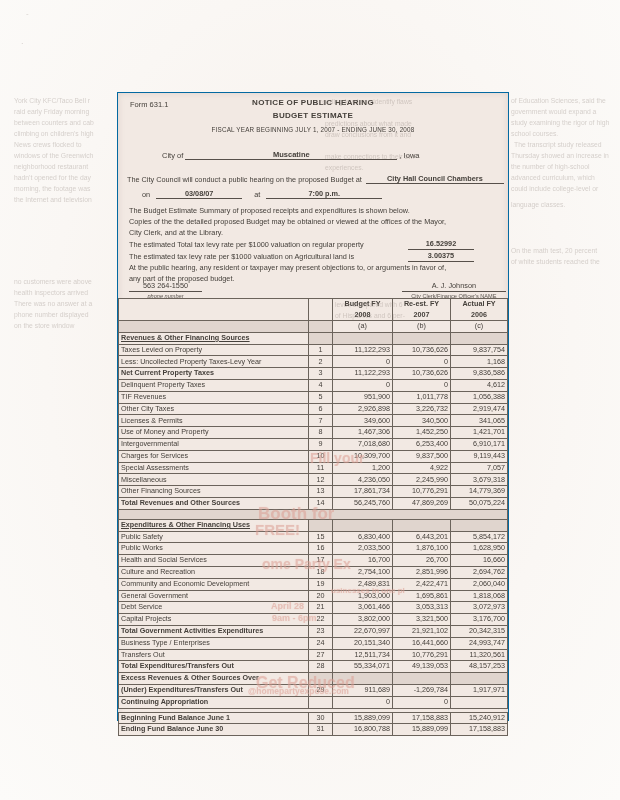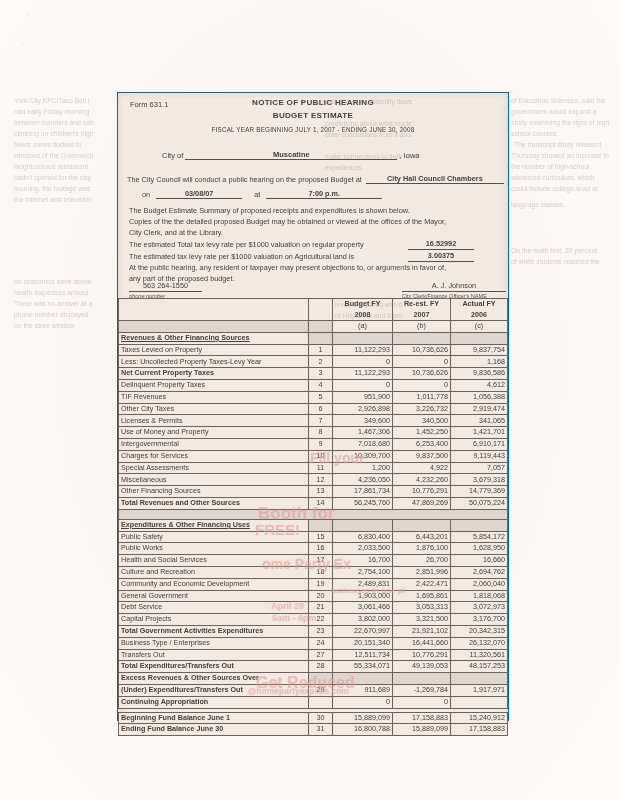--- a/index.html
+++ b/index.html
@@ -23,21 +23,21 @@
   .city-line{position:absolute;left:44px;right:6px;top:57px;font-size:7.5px;white-space:nowrap;}
   .city-name{font-weight:bold;}
   .hearing-line{position:absolute;left:9px;right:4px;top:81px;font-size:7.3px;display:flex;align-items:flex-end;white-space:nowrap;}
   .hearing-line .txt{flex:0 0 auto;margin-right:4px;}
   .on-line{position:absolute;left:24px;top:96px;font-size:7.3px;white-space:nowrap;}
   .summary{position:absolute;left:11px;right:8px;top:112px;font-size:7.3px;line-height:11px;}
   .levy-row{display:flex;align-items:flex-end;line-height:11px;}
   .levy-row .sp{flex:1;}
   .levy-val{width:66px;margin-right:26px;}
   .sign-row{position:absolute;left:11px;right:2px;top:188px;display:flex;justify-content:space-between;align-items:flex-start;}
-  .sig{}
+  .sig{text-align:center;}
   .sig .val{font-size:7.3px;border-bottom:1px solid #57504a;padding:0 14px 1px 14px;}
   .sig .cap{font-size:5.6px;font-style:italic;padding-top:1px;color:#5a544e;}
   .sig.clerk .cap{font-style:normal;}
   
   #budget-table{position:absolute;left:0;top:205px;width:100%;border-collapse:collapse;table-layout:fixed;}
   #budget-table td{border:1px solid #6b635b;font-size:7.2px;height:10.8px;line-height:10.5px;
     padding:0 2px;overflow:hidden;white-space:nowrap;background:#f2e9e3;}
   td.colhead{text-align:center;font-weight:bold;height:21px;line-height:10px;font-size:7px;}
   td.letters{text-align:center;font-size:6.5px;height:9px;line-height:9px;}
   .hatch{background-color:#e0d5ce !important;
@@ -230,21 +230,21 @@
           <td class="c-label">Special Assessments</td>
           <td class="c-num">11</td>
           <td class="c-val">1,200</td>
           <td class="c-val">4,922</td>
           <td class="c-val">7,057</td>
         </tr>
         <tr class="row-data">
           <td class="c-label">Miscellaneous</td>
           <td class="c-num">12</td>
           <td class="c-val">4,236,050</td>
-          <td class="c-val">4,232,260</td>
+          <td class="c-val">2,245,990</td>
           <td class="c-val">3,679,318</td>
         </tr>
         <tr class="row-data">
           <td class="c-label">Other Financing Sources</td>
           <td class="c-num">13</td>
           <td class="c-val">17,861,734</td>
           <td class="c-val">10,776,291</td>
           <td class="c-val">14,779,369</td>
         </tr>
         <tr class="row-total">
@@ -325,21 +325,21 @@
           <td class="c-num">23</td>
           <td class="c-val">22,670,997</td>
           <td class="c-val">21,921,102</td>
           <td class="c-val">20,342,315</td>
         </tr>
         <tr class="row-data">
           <td class="c-label">Business Type / Enterprises</td>
           <td class="c-num">24</td>
           <td class="c-val">20,151,340</td>
           <td class="c-val">16,441,660</td>
-          <td class="c-val">26,132,070</td>
+          <td class="c-val">24,993,747</td>
         </tr>
         <tr class="row-data">
           <td class="c-label">Transfers Out</td>
           <td class="c-num">27</td>
           <td class="c-val">12,511,734</td>
           <td class="c-val">10,776,291</td>
           <td class="c-val">11,320,561</td>
         </tr>
         <tr class="row-total">
           <td class="c-label">Total Expenditures/Transfers Out</td>

